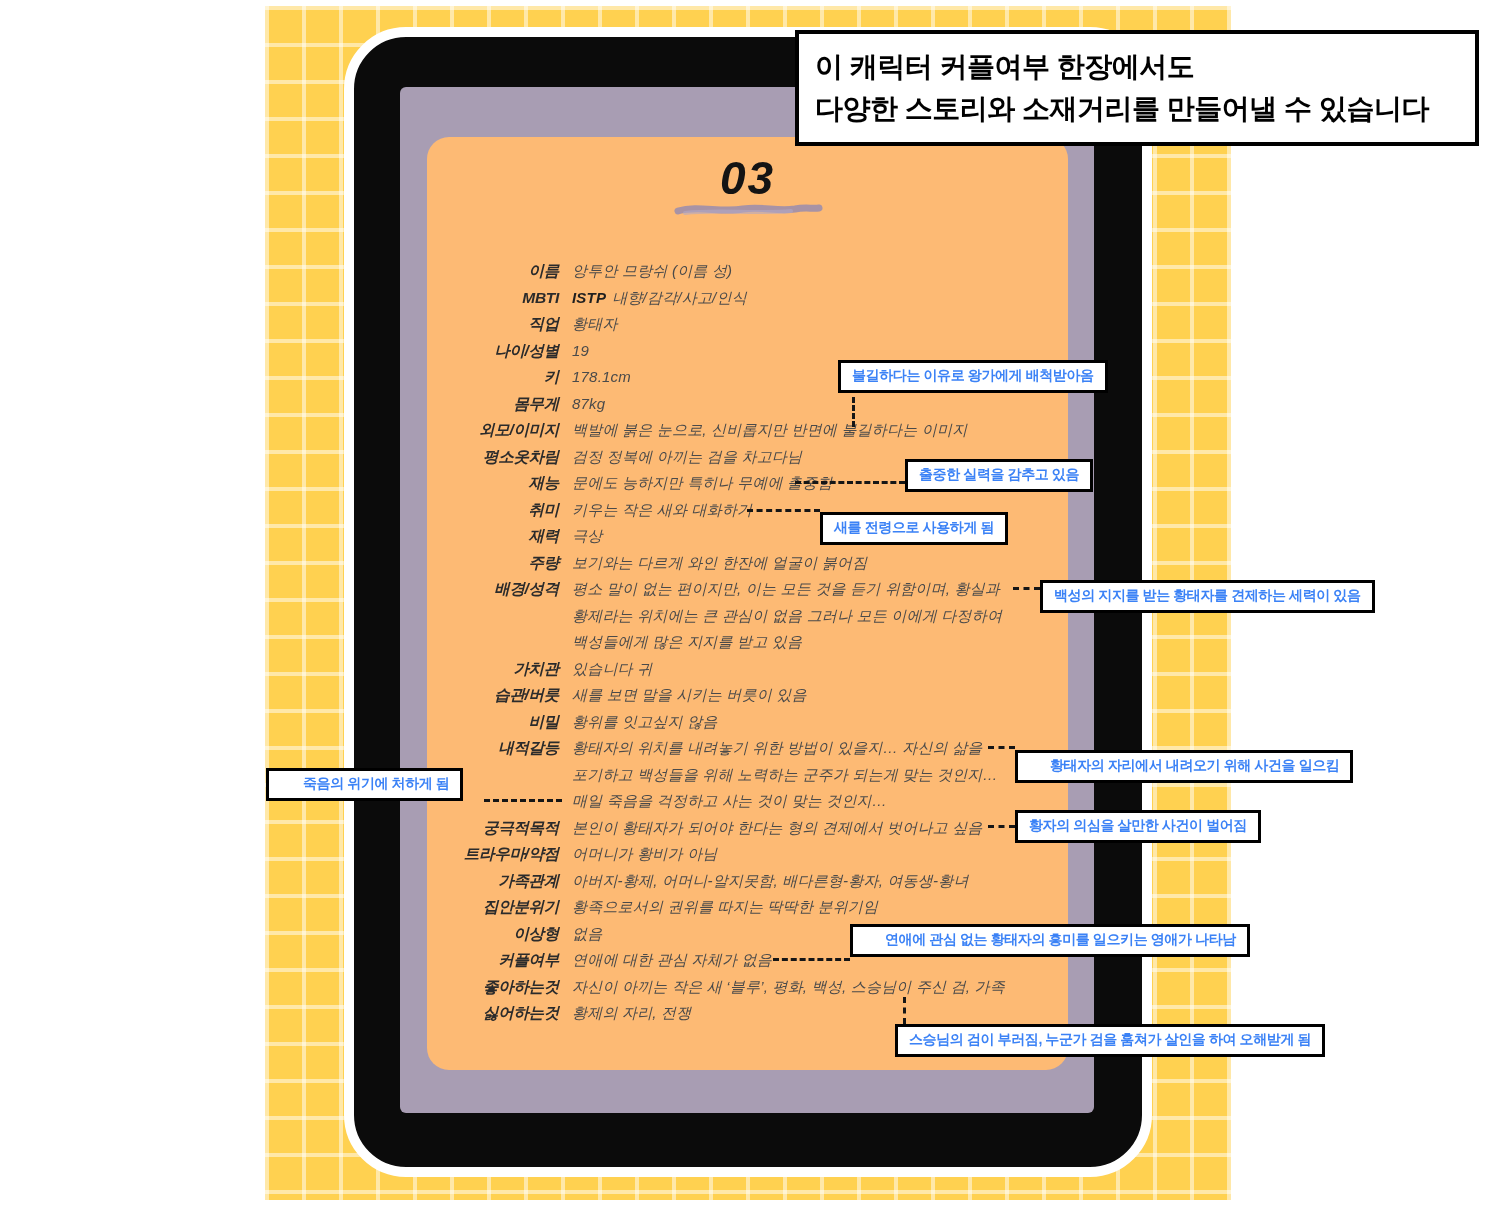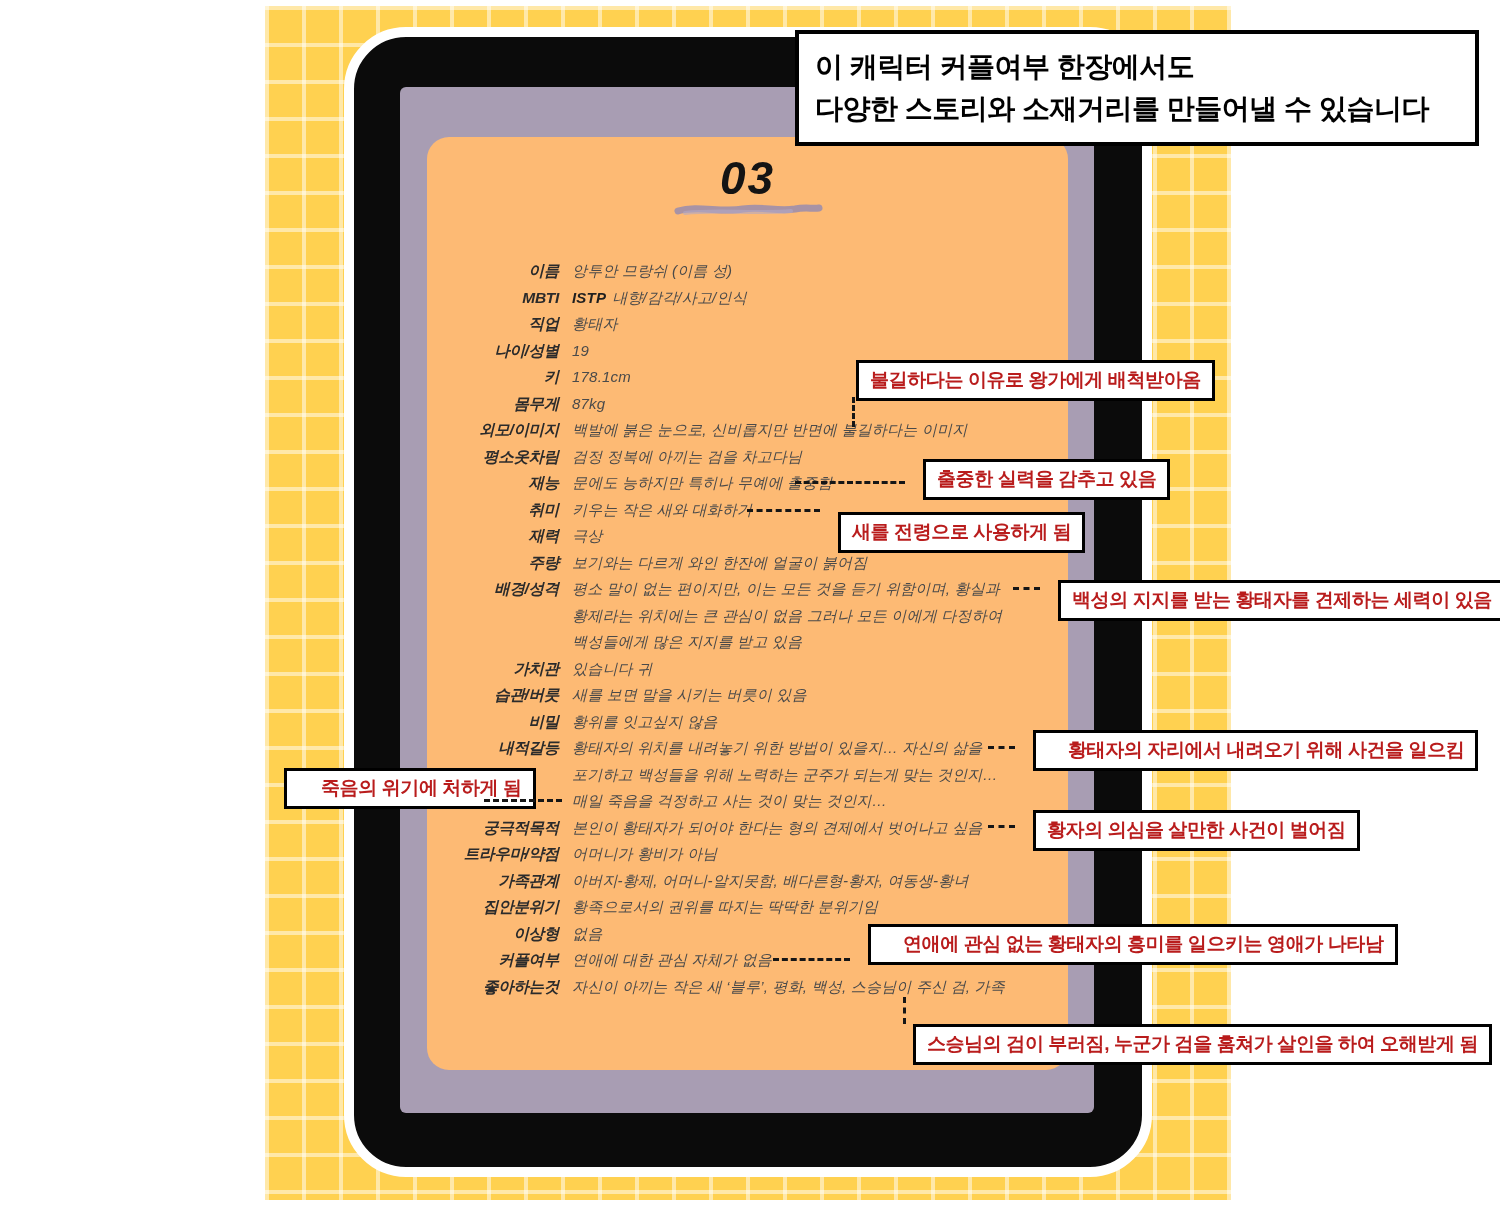--- a/index.html
+++ b/index.html
@@ -32,30 +32,30 @@
     font-size:15.5px;color:#2b2b2b;line-height:26.5px;letter-spacing:-0.3px;}
   .val{margin-left:13px;font-size:15px;color:#4a4a4a;line-height:26.5px;
     white-space:pre-line;letter-spacing:0.2px;}
   .vb{font-weight:800;color:#1f1f1f;margin-right:6px;}
 
   .hdr-callout{position:absolute;left:795px;top:30px;width:684px;background:#fff;
     border:4px solid #000;padding:12px 16px;font-weight:800;font-size:28px;
     line-height:42px;color:#000;letter-spacing:-0.5px;}
 
   .co{position:absolute;background:#fff;border:3px solid #000;padding:4px 11px 5px;
-    font-weight:800;font-size:19px;color:#b91c1c;white-space:nowrap;letter-spacing:-0.4px;margin-left:18px;}
+    font-weight:800;font-size:14px;color:#3b82f6;white-space:nowrap;letter-spacing:-0.4px;}
   .conn{position:absolute;}
   .conn.h{border-top:3px dashed #161616;height:0;}
   .conn.v{border-left:3px dashed #161616;width:0;}
 
   #co1{left:838px;top:360px;}   #cn1{left:852px;top:397px;height:30px;}
   #co2{left:905px;top:459px;}   #cn2{left:795px;top:481px;width:110px;}
   #co3{left:820px;top:512px;}   #cn3{left:747px;top:509px;width:73px;}
   #co4{left:1040px;top:580px;}  #cn4{left:1013px;top:587px;width:27px;}
-  #co5{left:1015px;top:730px;padding-left:32px;}  #cn5{left:988px;top:746px;width:27px;}
+  #co5{left:1015px;top:750px;padding-left:32px;}  #cn5{left:988px;top:746px;width:27px;}
   #co6{left:266px;top:768px;padding-left:34px;}   #cn6{left:484px;top:799px;width:78px;}
   #co7{left:1015px;top:810px;}  #cn7{left:988px;top:825px;width:27px;}
   #co8{left:850px;top:924px;padding-left:32px;}   #cn8{left:773px;top:958px;width:77px;}
   #co9{left:895px;top:1024px;}  #cn9{left:903px;top:997px;height:27px;}
 </style>
 </head>
 <body>
 
 <div class="stage">
 
@@ -164,20 +164,24 @@
           <div class="val">없음</div>
         </div>
       <div class="row">
           <div class="lbl">커플여부</div>
           <div class="val">연애에 대한 관심 자체가 없음</div>
         </div>
       <div class="row">
           <div class="lbl">좋아하는것</div>
           <div class="val">자신이 아끼는 작은 새 ‘블루’, 평화, 백성, 스승님이 주신 검, 가족</div>
         </div>
+      <div class="row">
+          <div class="lbl">싫어하는것</div>
+          <div class="val">황제의 자리, 전쟁</div>
+        </div>
     </div>
   </div>
 
   <div class="hdr-callout">
     <div>이 캐릭터 커플여부 한장에서도</div>
     <div>다양한 스토리와 소재거리를 만들어낼 수 있습니다</div>
   </div>
 
   <div class="co" id="co1">불길하다는 이유로 왕가에게 배척받아옴</div>
   <div class="conn v" id="cn1"></div>

